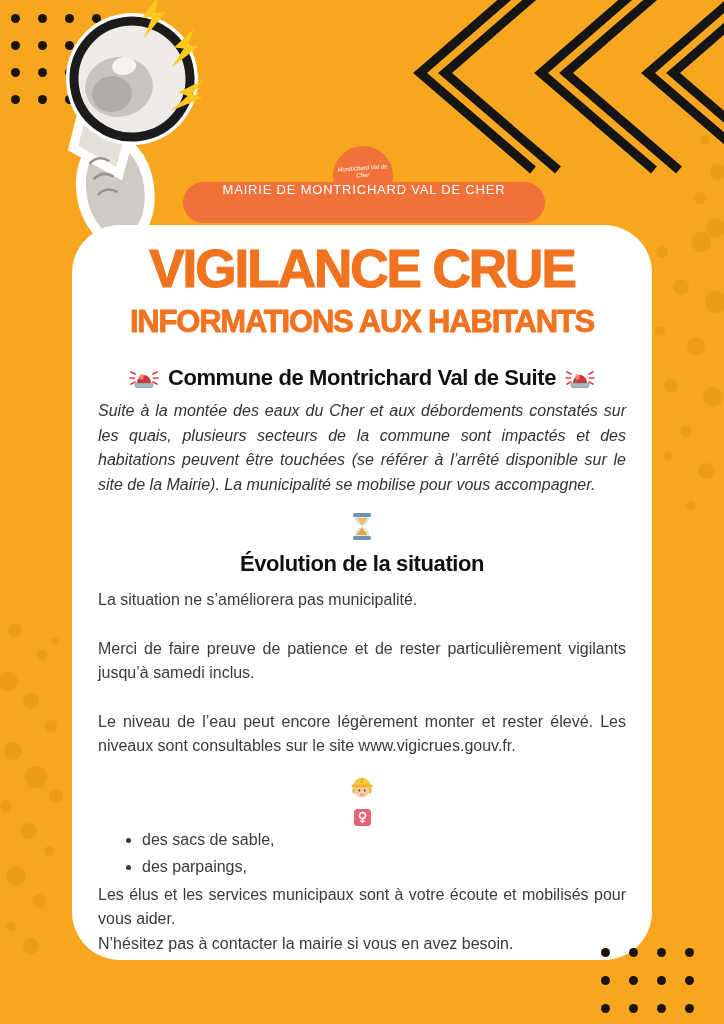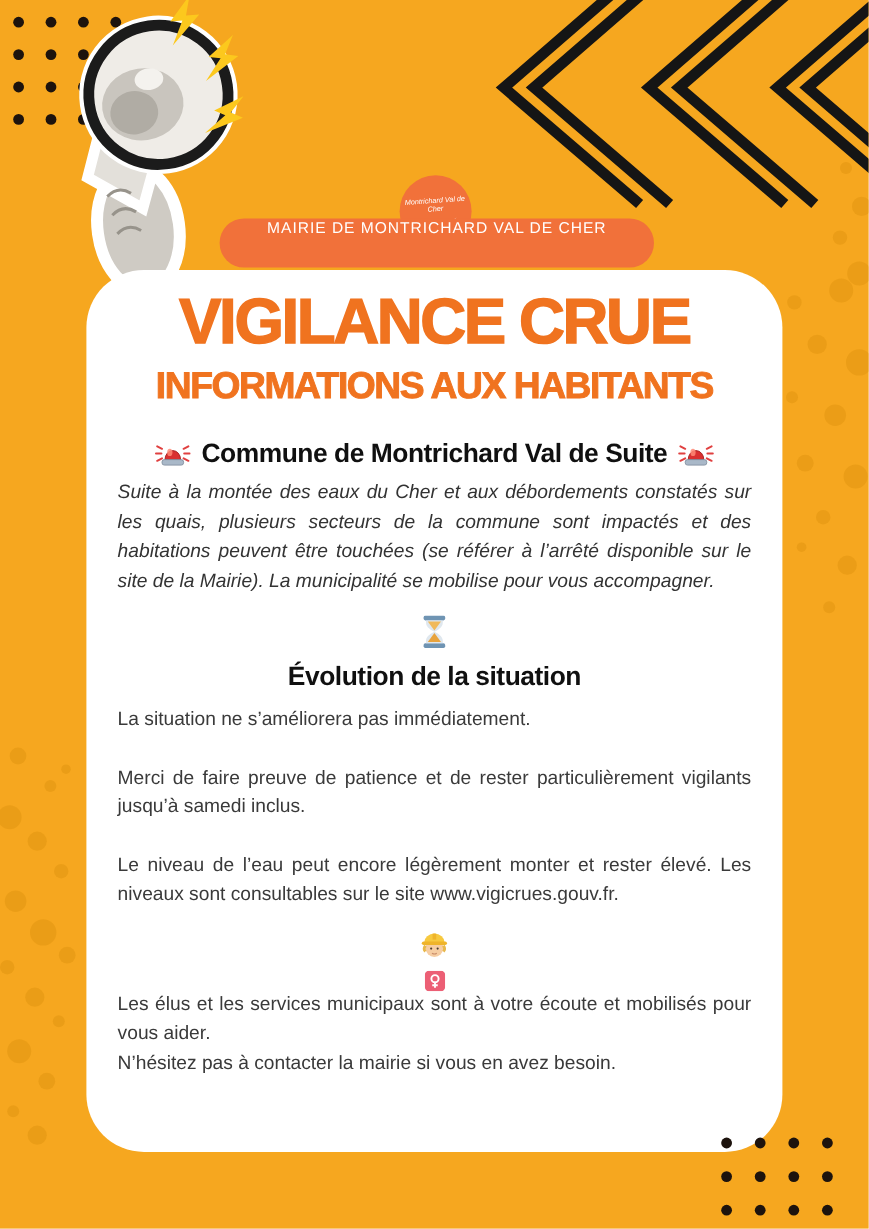--- a/index.html
+++ b/index.html
@@ -210,21 +210,21 @@
           <rect x="1" y="0" width="18" height="4" rx="1.5" fill="#6f94b3"></rect>
           <rect x="1" y="23" width="18" height="4" rx="1.5" fill="#6f94b3"></rect>
           <path d="M3,4 L17,4 L17,6 C17,10 12,12.5 10,13.5 C8,12.5 3,10 3,6 Z" fill="#dfe7ee"></path>
           <polygon points="4.5,5 15.5,5 10,12.5" fill="#f0b95a"></polygon>
           <path d="M10,13.5 C12,14.5 17,17 17,21 L17,23 L3,23 L3,21 C3,17 8,14.5 10,13.5 Z" fill="#dfe7ee"></path>
           <polygon points="10,14.5 15.5,22 4.5,22" fill="#e8a33d"></polygon>
         </svg>
       </span>
       <span>Évolution de la situation</span>
     </div>
-    <p class="body-p mt9">La situation ne s’améliorera pas immédiatement.</p>
+    <p class="body-p mt9">La situation ne s’améliorera pas municipalité.</p>
     <p class="body-p mt24">Merci de faire preuve de patience et de rester particulièrement vigilants jusqu’à samedi inclus.</p>
     <p class="body-p mt24">Le niveau de l’eau peut encore légèrement monter et rester élevé. Les niveaux sont consultables sur le site www.vigicrues.gouv.fr.</p>
 
     <div class="section-heading">
       <span class="icon">
         <svg width="26" height="25" viewBox="0 0 26 25">
           <circle cx="13" cy="15" r="7.5" fill="#f6cda2"></circle>
           <path d="M5.5,13 q-2,3 0,5 M20.5,13 q2,3 0,5" stroke="#e8b84b" stroke-width="2.4" fill="none"></path>
           <path d="M4.5,10.5 a8.5,7.5 0 0 1 17,0 z" fill="#f7c93f"></path>
           <rect x="2.5" y="9.5" width="21" height="3" rx="1.5" fill="#efb42a"></rect>
@@ -236,20 +236,24 @@
       </span>
       <span class="icon">
         <svg width="17" height="17" viewBox="0 0 17 17">
           <rect x="0" y="0" width="17" height="17" rx="3.5" fill="#ec5f75"></rect>
           <circle cx="8.5" cy="6.6" r="3" fill="none" stroke="#ffffff" stroke-width="1.6"></circle>
           <line x1="8.5" y1="9.6" x2="8.5" y2="14.2" stroke="#ffffff" stroke-width="1.6"></line>
           <line x1="6.2" y1="12.1" x2="10.8" y2="12.1" stroke="#ffffff" stroke-width="1.6"></line>
         </svg>
       </span>
     </div>
+    <ul class="bullet-list">
+      <li>des sacs de sable,</li>
+      <li>des parpaings,</li>
+    </ul>
     <p class="body-p outro-p">Les élus et les services municipaux sont à votre écoute et mobilisés pour vous aider.</p>
     <p class="body-p outro-p">N’hésitez pas à contacter la mairie si vous en avez besoin.</p>
 
   </div>
 
   <div class="dot-grid br">
     <i class="dot"></i>
       <i class="dot"></i>
       <i class="dot"></i>
       <i class="dot"></i>

